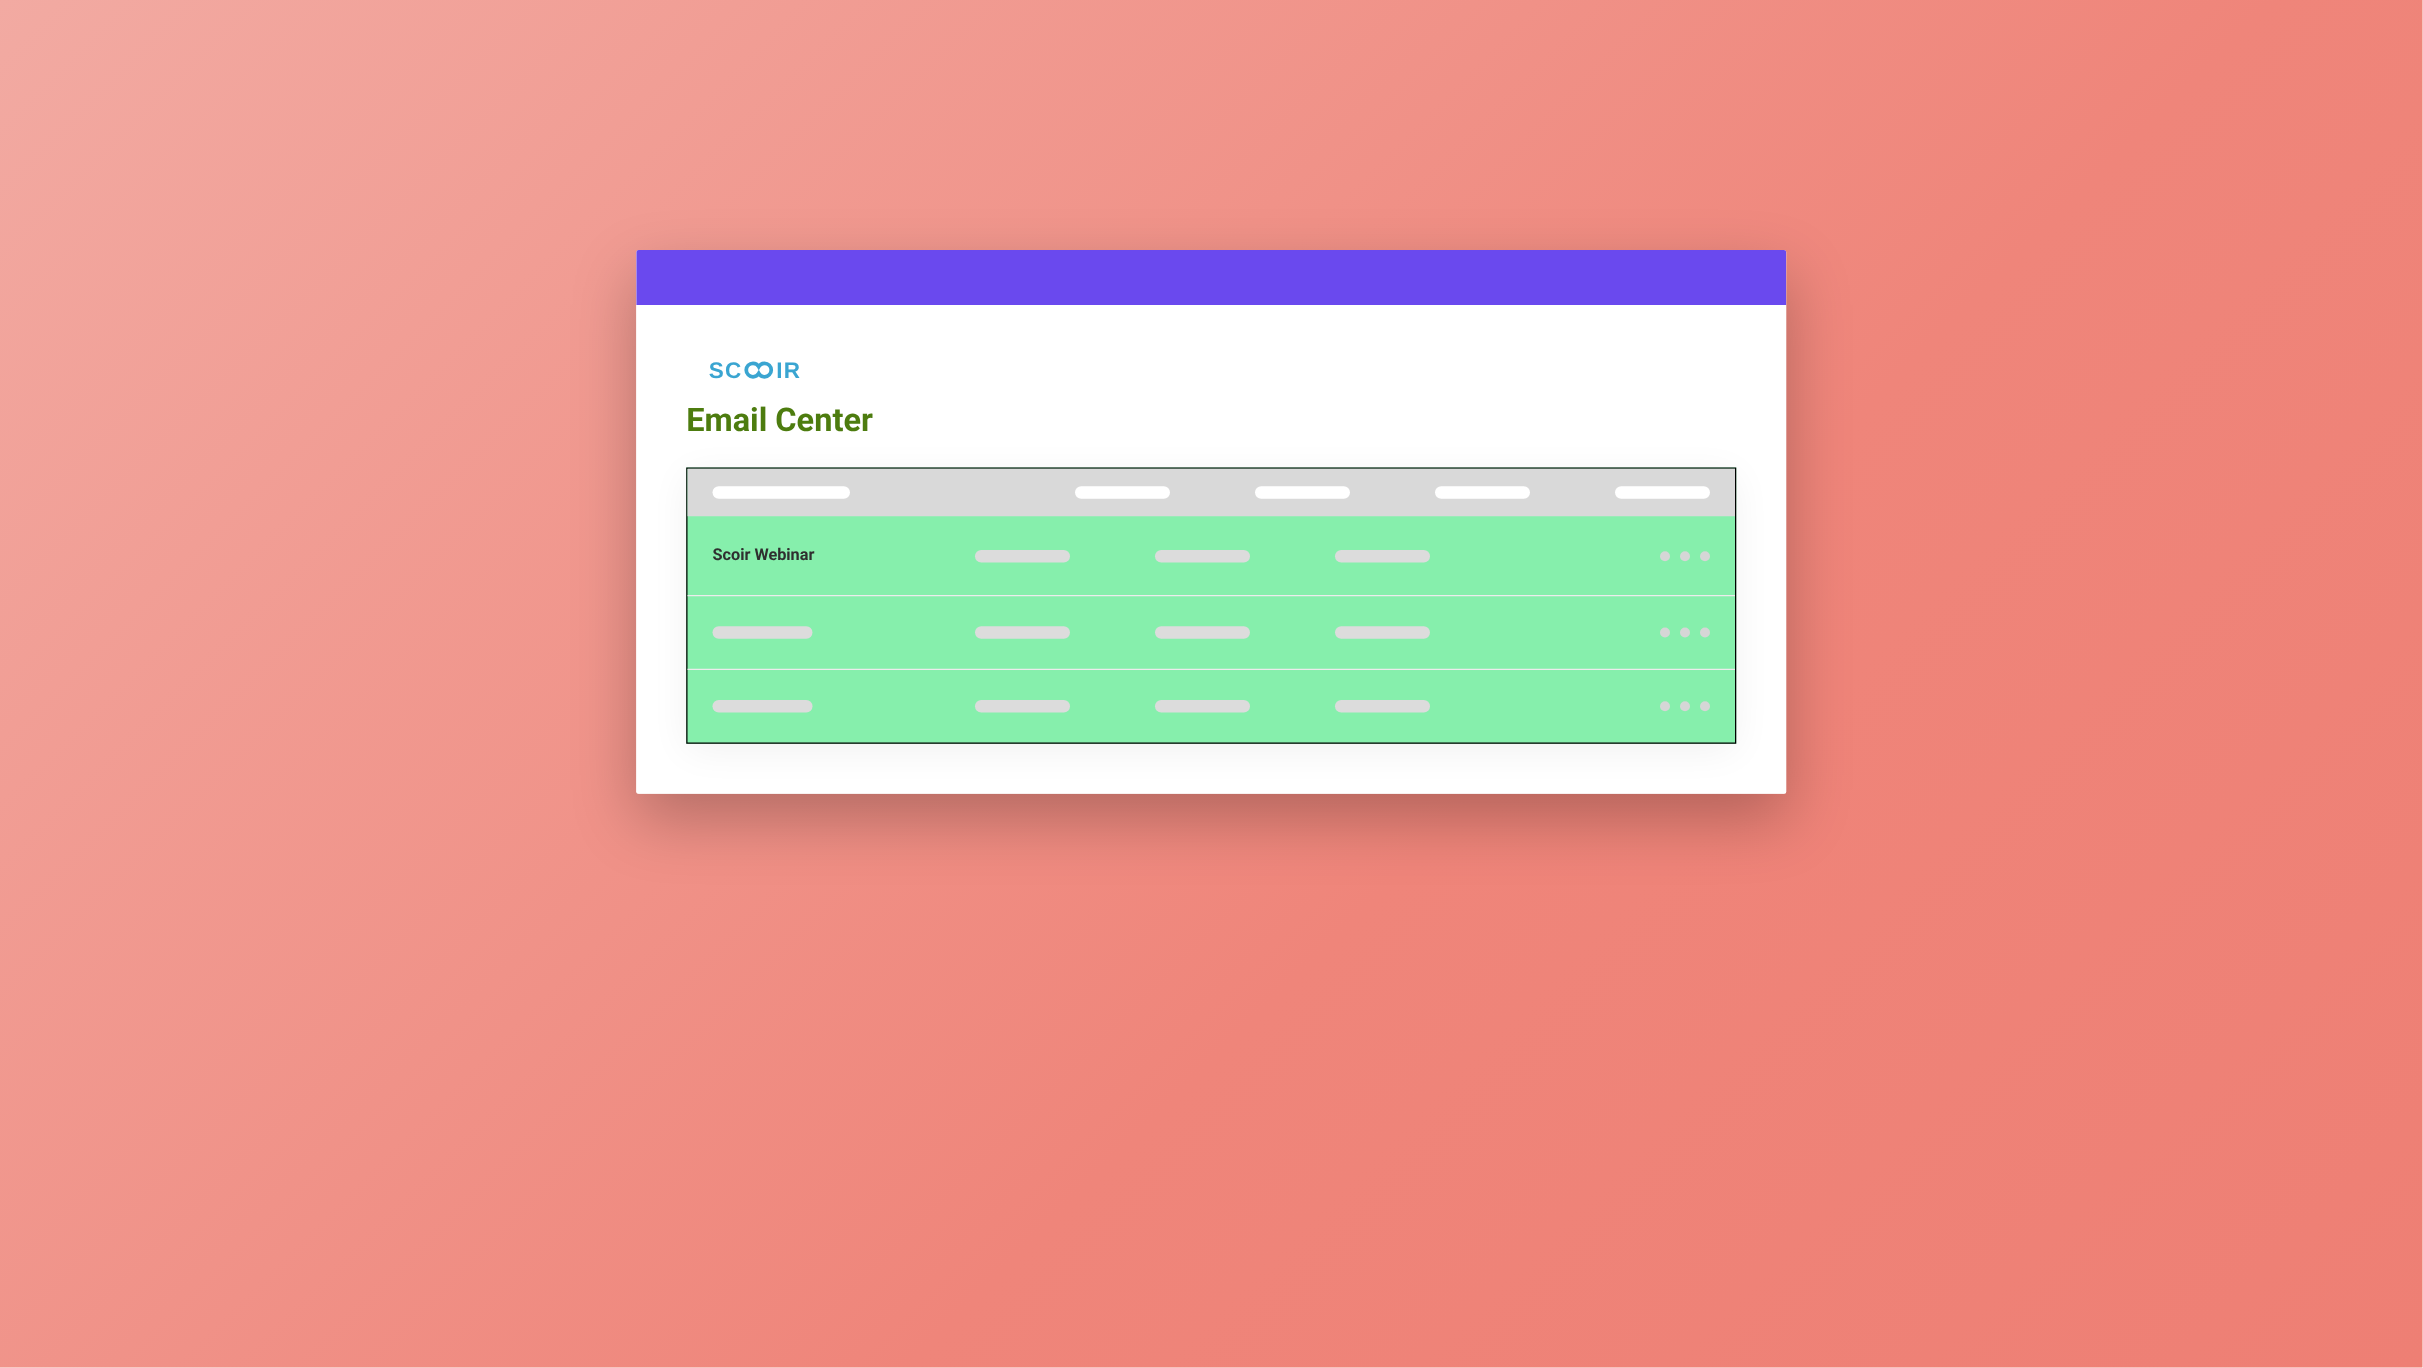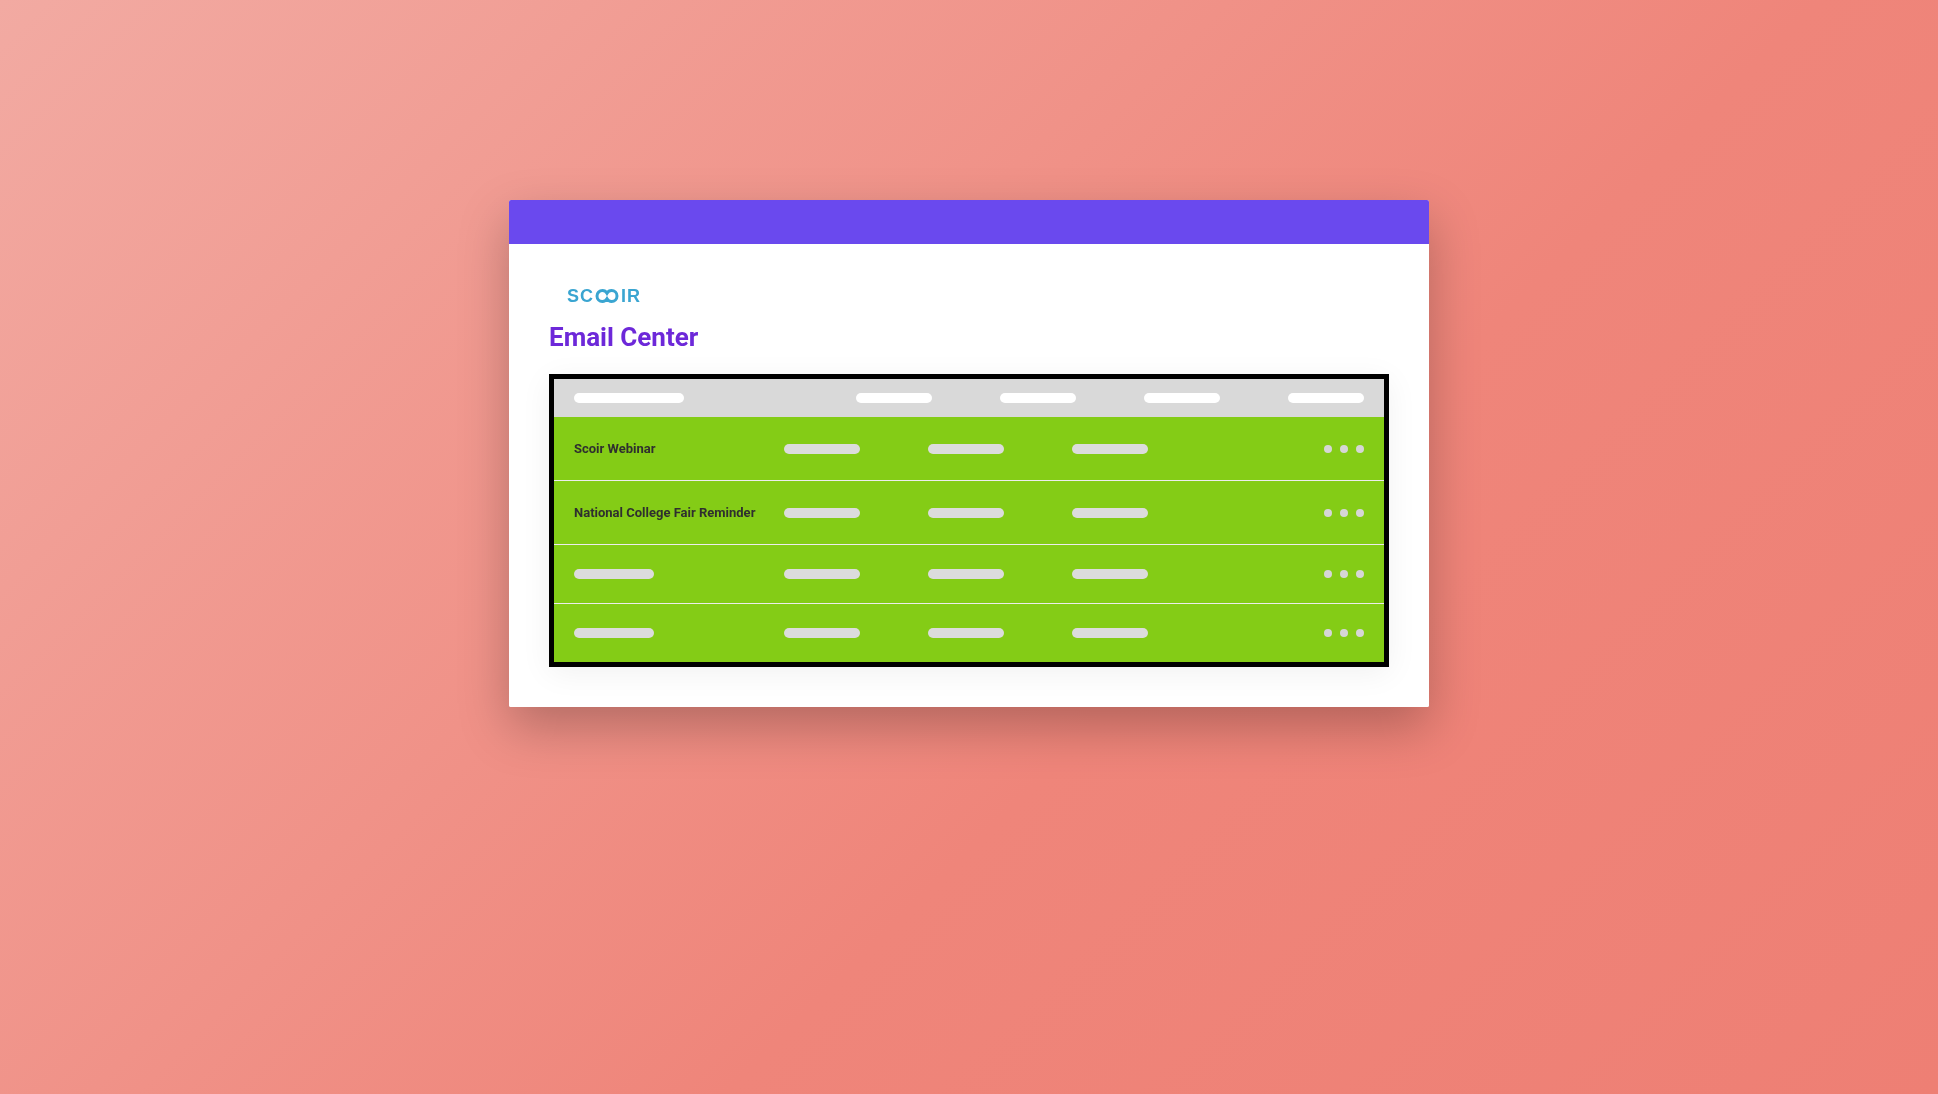--- a/index.html
+++ b/index.html
@@ -32,27 +32,27 @@
     display: inline-flex;
     align-items: center;
     margin-left: 18px;
     margin-top: 18px;
     margin-bottom: 14px;
   }
   .logo svg { display:block; }
   .page-title {
     font-size: 26px;
     font-weight: 700;
-    color: #6d28d9;
+    color: #4d7c0f;
     margin-left: 0;
     margin-bottom: 22px;
   }
   .table-card {
-    border: 5px solid #000000;
-    background: #84cc16;
+    border: 1px solid #000000;
+    background: #86efac;
     box-shadow: 0 6px 30px rgba(0,0,0,0.06);
   }
   .table-header {
     background: #d9d9d9;
     display: flex;
     align-items: center;
     padding: 14px 20px;
   }
   .table-header .hcell {
     height: 10px;
@@ -137,34 +137,20 @@
               <div class="pill"></div>
             </div>
             <div class="spacer"></div>
             <div class="actions">
               <div class="dot"></div>
               <div class="dot"></div>
               <div class="dot"></div>
             </div>
           </div>
           <div class="trow">
-            <div class="title-cell">National College Fair Reminder</div>
-            <div class="mid">
-              <div class="pill"></div>
-              <div class="pill"></div>
-              <div class="pill"></div>
-            </div>
-            <div class="spacer"></div>
-            <div class="actions">
-              <div class="dot"></div>
-              <div class="dot"></div>
-              <div class="dot"></div>
-            </div>
-          </div>
-          <div class="trow">
             <div class="title-cell">
               <div class="placeholder-title"></div>
             </div>
             <div class="mid">
               <div class="pill"></div>
               <div class="pill"></div>
               <div class="pill"></div>
             </div>
             <div class="spacer"></div>
             <div class="actions">

